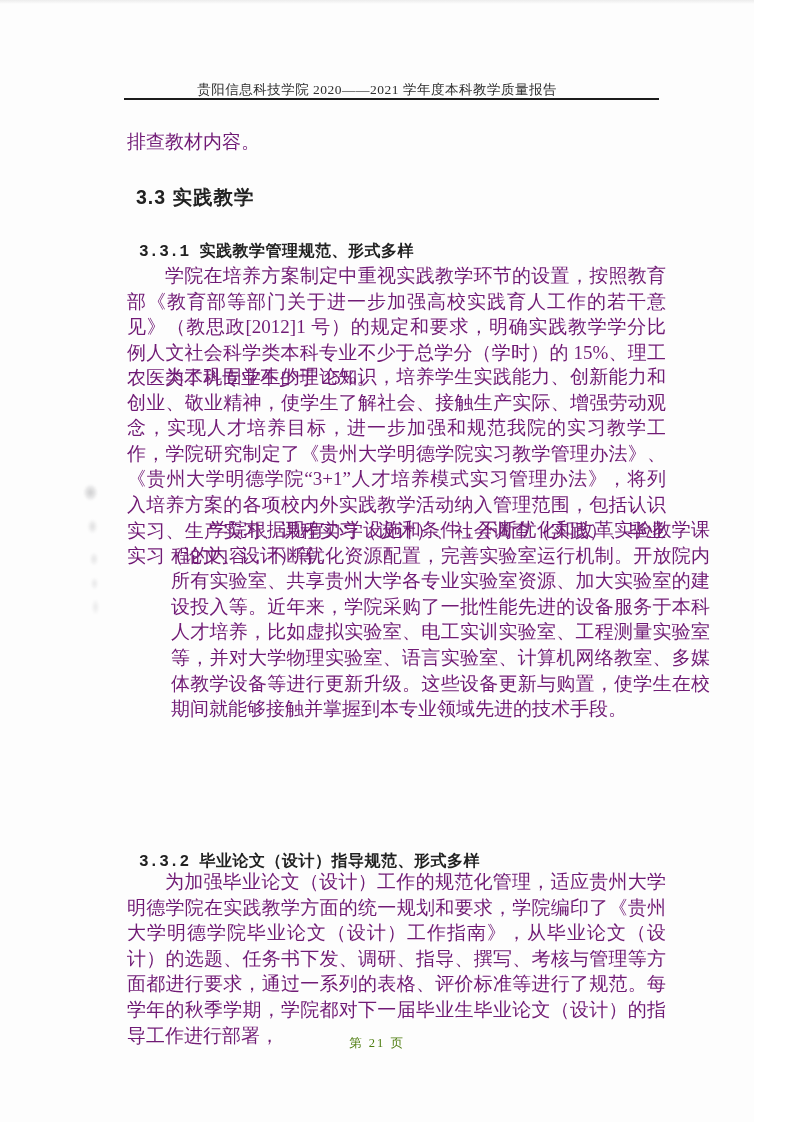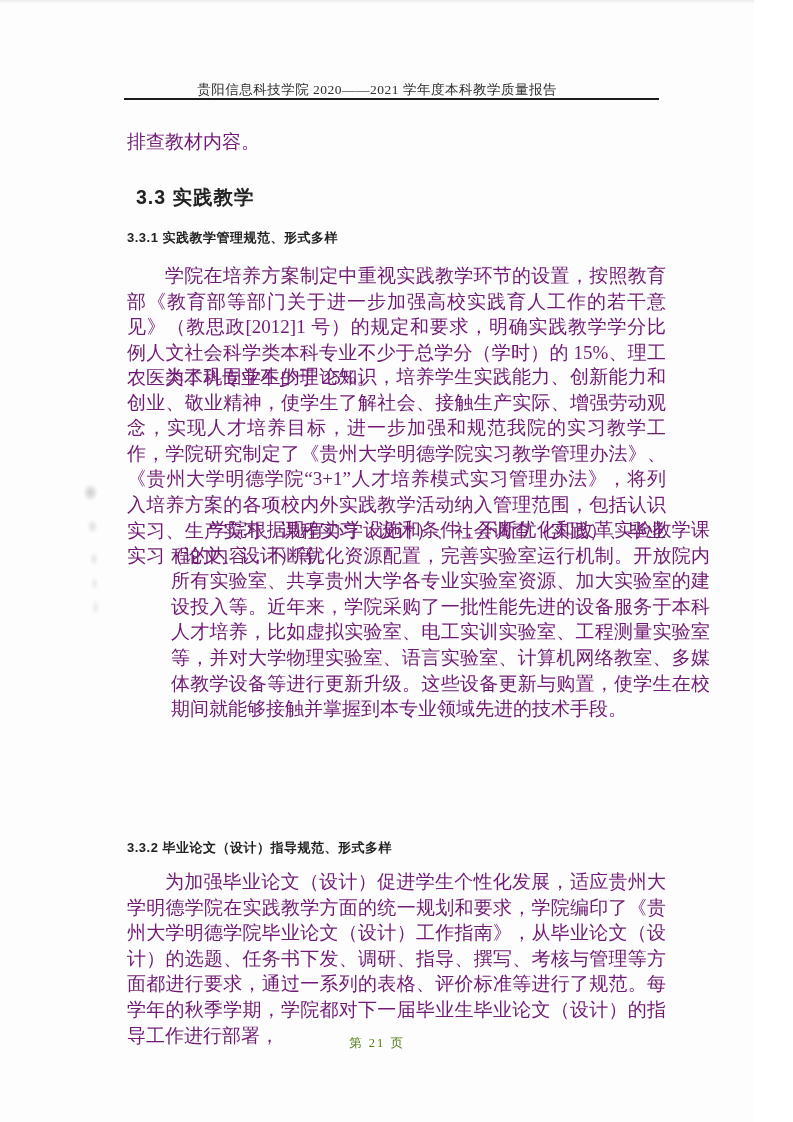--- a/index.html
+++ b/index.html
@@ -54,26 +54,26 @@
   .indent { text-indent: 2em; }
   .section-heading {
     font-family: "Liberation Sans", "DejaVu Sans", sans-serif;
     font-weight: 600;
     font-size: 19.5px;
     letter-spacing: 1px;
     color: #222222;
     margin: 0;
   }
   .sub-heading {
-    font-family: Liberation Sans, sans-serif;
+    font-family: Liberation Mono, monospace;
     font-weight: 600;
-    font-size: 13px;
+    font-size: 16px;
     letter-spacing: 0.5px;
     color: #222222;
-    margin: 0;
+    margin: 12px;
   }
   
   .footer {
     position: absolute;
     top: 1035px;
     left: 0;
     right: 0;
     text-align: center;
     font-size: 12.5px;
     letter-spacing: 2px;
@@ -116,21 +116,21 @@
 
   <p class="block body-par indent" style="top:263px;">学院在培养方案制定中重视实践教学环节的设置，按照教育部《教育部等部门关于进一步加强高校实践育人工作的若干意见》（教思政[2012]1 号）的规定和要求，明确实践教学学分比例人文社会科学类本科专业不少于总学分（学时）的 15%、理工农医类本科专业不少于 25%。</p>
 
   <p class="block body-par indent" style="top:364px;">为了巩固学生的理论知识，培养学生实践能力、创新能力和创业、敬业精神，使学生了解社会、接触生产实际、增强劳动观念，实现人才培养目标，进一步加强和规范我院的实习教学工作，学院研究制定了《贵州大学明德学院实习教学管理办法》、《贵州大学明德学院“3+1”人才培养模式实习管理办法》，将列入培养方案的各项校内外实践教学活动纳入管理范围，包括认识实习、生产实习、课程实习（设计）、社会调查（实践）、毕业实习（论文、设计）等。</p>
 
   <p class="block body-par indent" style="top:517px;margin-left:44px;">学院根据现有办学设施和条件，不断优化和改革实验教学课程的内容，不断优化资源配置，完善实验室运行机制。开放院内所有实验室、共享贵州大学各专业实验室资源、加大实验室的建设投入等。近年来，学院采购了一批性能先进的设备服务于本科人才培养，比如虚拟实验室、电工实训实验室、工程测量实验室等，并对大学物理实验室、语言实验室、计算机网络教室、多媒体教学设备等进行更新升级。这些设备更新与购置，使学生在校期间就能够接触并掌握到本专业领域先进的技术手段。</p>
 
 
   <h3 class="block sub-heading" style="top:839px;">3.3.2 毕业论文（设计）指导规范、形式多样</h3>
 
-  <p class="block body-par indent" style="top:869px;">为加强毕业论文（设计）促进学生个性化发展，适应贵州大学明德学院在实践教学方面的统一规划和要求，学院编印了《贵州大学明德学院毕业论文（设计）工作指南》，从毕业论文（设计）的选题、任务书下发、调研、指导、撰写、考核与管理等方面都进行要求，通过一系列的表格、评价标准等进行了规范。每学年的秋季学期，学院都对下一届毕业生毕业论文（设计）的指导工作进行部署，</p>
+  <p class="block body-par indent" style="top:869px;">为加强毕业论文（设计）工作的规范化管理，适应贵州大学明德学院在实践教学方面的统一规划和要求，学院编印了《贵州大学明德学院毕业论文（设计）工作指南》，从毕业论文（设计）的选题、任务书下发、调研、指导、撰写、考核与管理等方面都进行要求，通过一系列的表格、评价标准等进行了规范。每学年的秋季学期，学院都对下一届毕业生毕业论文（设计）的指导工作进行部署，</p>
 
   <div class="footer">第 21 页</div>
 
   <div class="smudge s1"></div>
   <div class="smudge s2"></div>
   <div class="smudge s3"></div>
   <div class="smudge s4"></div>
   <div class="smudge s5"></div>
 
 </div>

